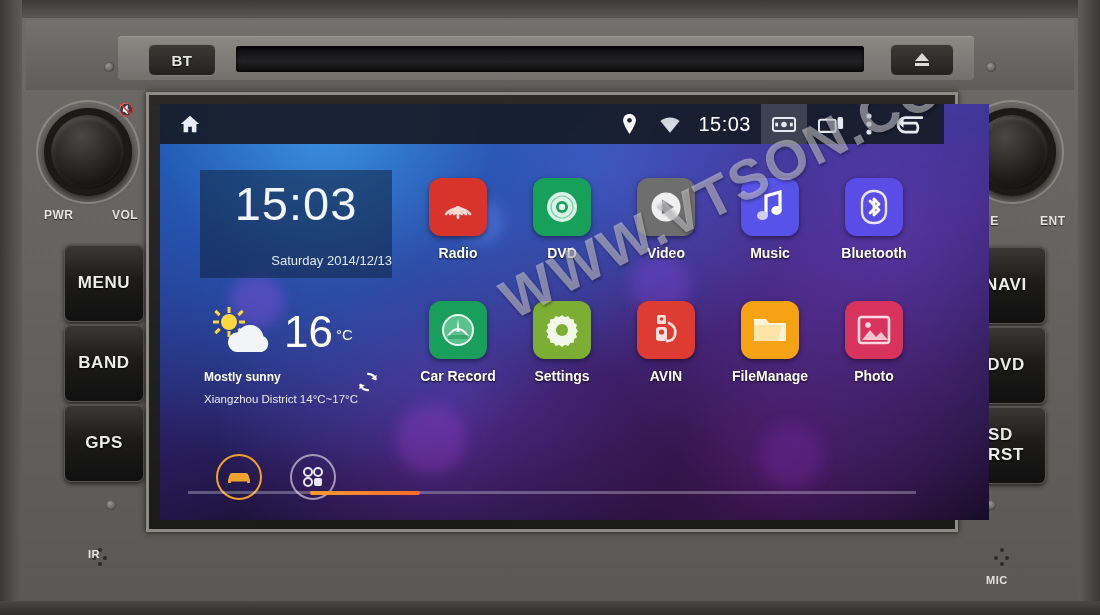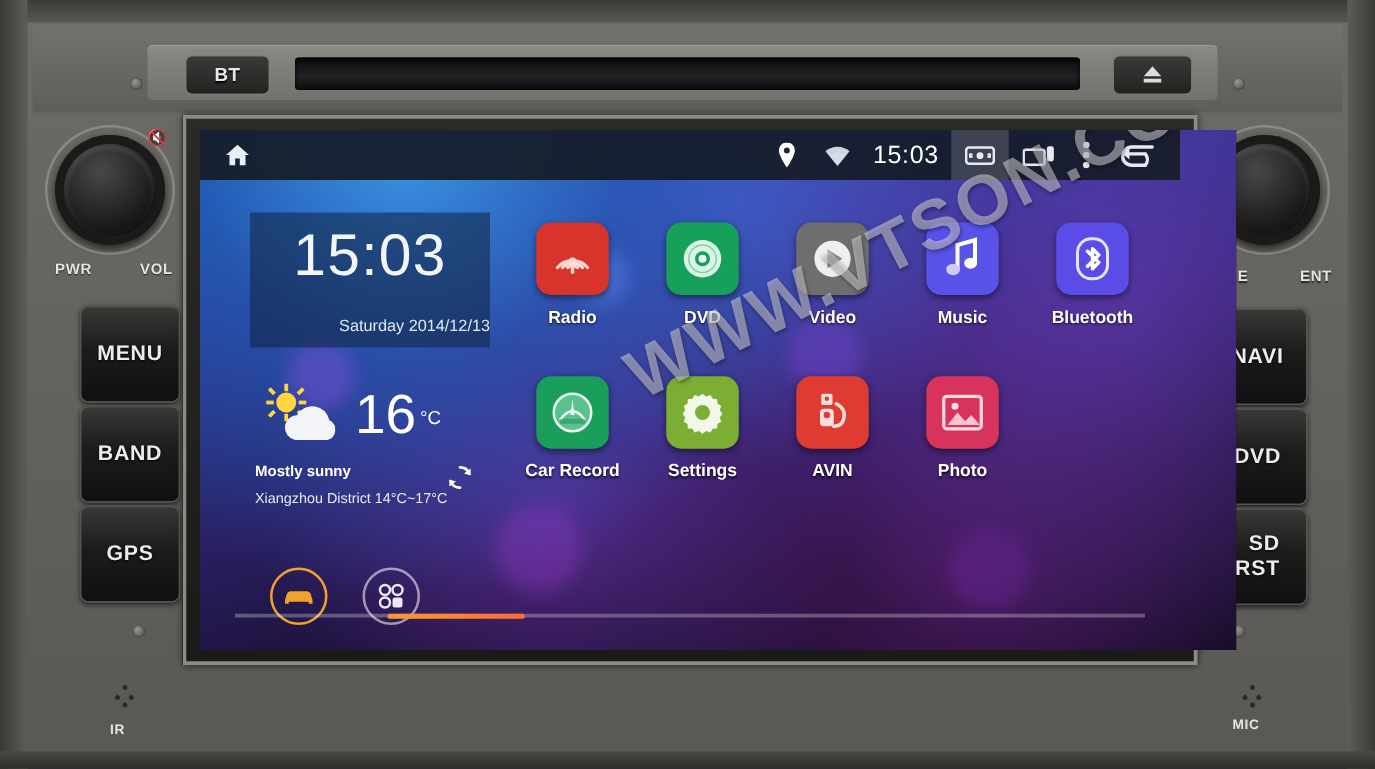--- a/index.html
+++ b/index.html
@@ -55,21 +55,21 @@
   .knob-ring{position:absolute;width:104px;height:104px;border-radius:50%;
         box-shadow:inset 0 0 0 2px rgba(200,198,193,.35);}
   .knob-lbl{position:absolute;color:#e6e5e2;font-size:12px;font-weight:bold;
         letter-spacing:.5px;text-shadow:0 1px 1px #222;}
   .mute-icon{position:absolute;color:#f0efec;font-size:13px;font-weight:bold;}
 
   
   .hbtn{position:absolute;width:78px;height:76px;border-radius:7px;
         background:linear-gradient(180deg,#3a3937 0%,#1d1c1b 45%,#101010 100%);
         border:1px solid #575551;box-shadow:0 2px 4px rgba(0,0,0,.6),inset 0 1px 0 rgba(255,255,255,.12);
-        display:flex;align-items:center;justify-content:center;text-align:right;
+        display:flex;align-items:center;justify-content:center;text-align:left;
         color:#ececea;font-size:17px;font-weight:bold;letter-spacing:.6px;
         text-shadow:0 1px 2px #000;line-height:1.15;}
 
   
   .dots{position:absolute;width:18px;height:18px;}
   .dots i{position:absolute;width:4px;height:4px;border-radius:50%;background:#2c2b29;}
   .small-lbl{position:absolute;color:#e4e3e0;font-size:11px;font-weight:bold;letter-spacing:.5px;}
 
   
   .screen-frame{position:absolute;left:146px;top:92px;width:812px;height:440px;
@@ -182,21 +182,21 @@
   <div class="hbtn" style="left:966px;top:326px;">DVD</div>
   <div class="hbtn" style="left:966px;top:406px;white-space:pre;">SD
 RST</div>
 
   <div class="dots" style="left:92px;top:548px;">
     <i style="left:6px;top:0;"></i>
       <i style="left:0;top:8px;"></i>
     <i style="left:11px;top:8px;"></i>
       <i style="left:6px;top:14px;"></i>
   </div>
-  <span class="small-lbl" style="left:88px;top:578px;">IR</span>
+  <span class="small-lbl" style="left:88px;top:548px;">IR</span>
 
   <div class="dots" style="left:994px;top:548px;">
     <i style="left:6px;top:0;"></i>
       <i style="left:0;top:8px;"></i>
     <i style="left:11px;top:8px;"></i>
       <i style="left:6px;top:14px;"></i>
   </div>
   <span class="small-lbl" style="left:986px;top:574px;">MIC</span>
 
   <div class="screen-frame"></div>
@@ -387,20 +387,29 @@
                 <rect x="8" y="4" width="9" height="9" rx="1.5" fill="#ffdedb"></rect>
                 <circle cx="12.5" cy="8" r="1.8" fill="#de3b32"></circle>
                 <rect x="7" y="16" width="11" height="14" rx="3" fill="#ffdedb"></rect>
                 <circle cx="12.5" cy="21" r="2.6" fill="#de3b32"></circle>
                 <path d="M20 12 q8 4 6 12 q-1.5 6 -8 6" fill="none" stroke="#ffdedb" stroke-width="2.8" stroke-linecap="round"></path>
               </svg>
           </div>
           <div class="app-lbl">AVIN</div>
         </div>
         <div class="cell">
+          <div class="app-ico" style="background:#f5a314;">
+            <svg width="38" height="32" viewBox="0 0 38 32">
+                <path d="M3 5 h12 l3 4 h17 v18 H3 Z" fill="#fff3d6"></path>
+                <path d="M3 11 h28 l-4 16 H3 Z" fill="#ffe4a8"></path>
+              </svg>
+          </div>
+          <div class="app-lbl">FileManage</div>
+        </div>
+        <div class="cell">
           <div class="app-ico" style="background:#d8335c;">
             <svg width="38" height="34" viewBox="0 0 38 34">
                 <rect x="4" y="4" width="30" height="26" rx="2.5" fill="none" stroke="#ffd9e2" stroke-width="2.6"></rect>
                 <circle cx="13" cy="12" r="2.8" fill="#ffd9e2"></circle>
                 <path d="M7 27 l8 -10 6 7 5 -5 7 8 Z" fill="#ffc2d0"></path>
               </svg>
           </div>
           <div class="app-lbl">Photo</div>
         </div>
       </div>

